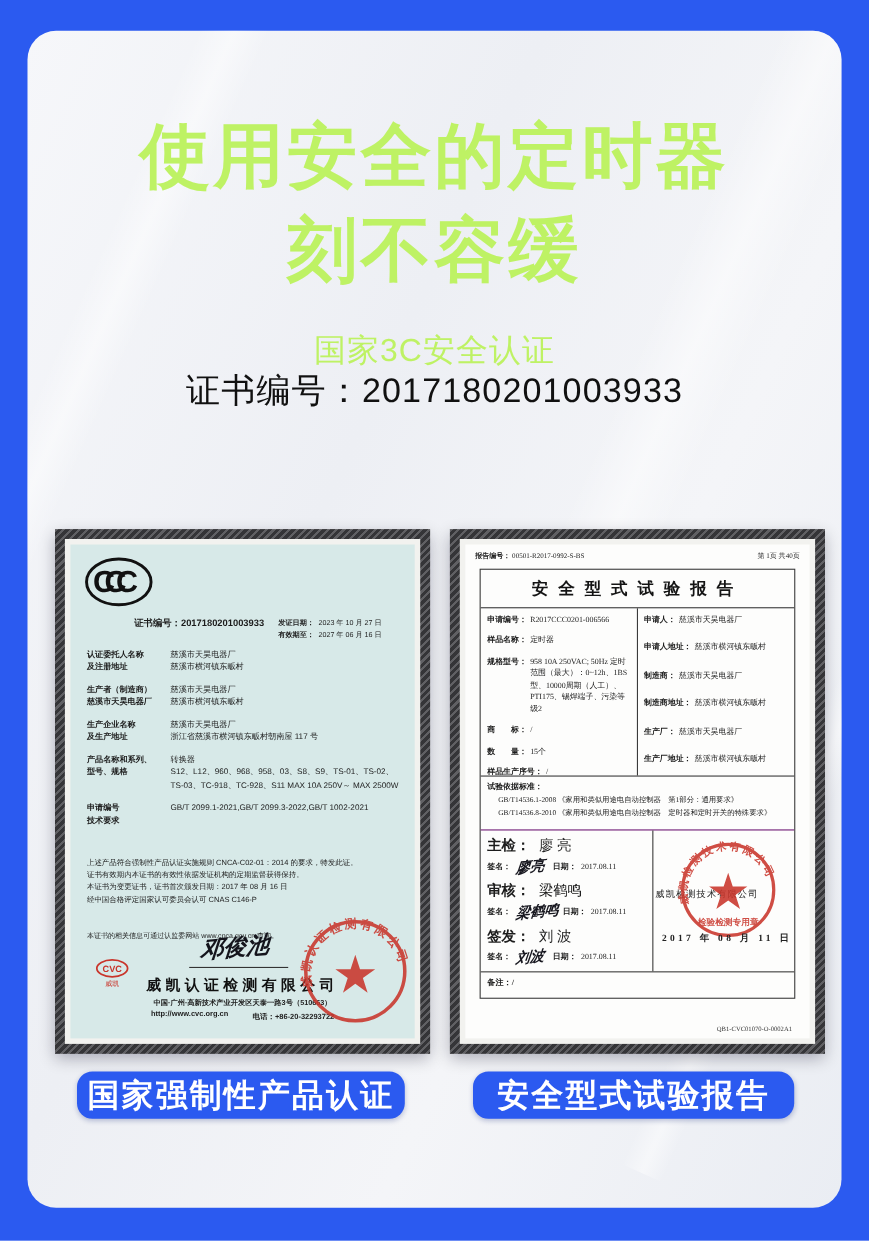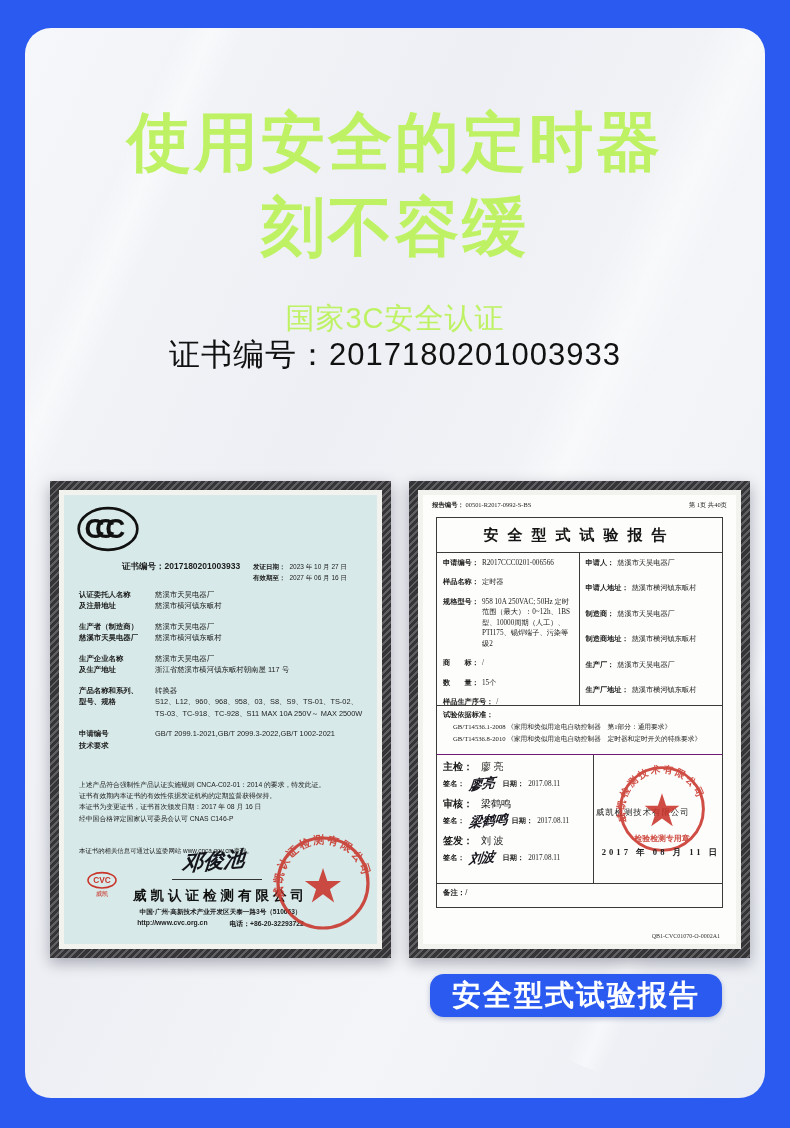--- a/index.html
+++ b/index.html
@@ -67,21 +67,21 @@
   .rc-standards{border-bottom:1px solid #701a75;padding:4px 6px;height:40px;font-size:7.2px;}
   .rc-standards .head{font-weight:bold;}
   .rc-standards .std{margin:3px 0 0 10px;font-size:6.7px;}
   .rc-conclusion{border-bottom:1px solid #3b3b3b;padding:4px 6px;height:26px;font-size:7.2px;}
   .rc-conclusion .head{font-weight:bold;}
   .rc-conclusion .val{margin:4px 0 0 12px;}
   .rc-signoff{display:flex;border-bottom:1px solid #3b3b3b;height:128px;}
   .rc-sign-left{width:55%;border-right:1px solid #3b3b3b;box-sizing:border-box;padding:5px 4px 0 6px;}
   .rc-sign-right{width:45%;position:relative;}
   .rc-sig-group{margin-bottom:4px;}
-  .rc-sig-role{font-size:10px;font-weight:bold;}
+  .rc-sig-role{font-size:13px;font-weight:bold;}
   .rc-sig-role .rc-sig-name{font-weight:normal;margin-left:8px;}
   .rc-sig-line{font-size:7.2px;display:flex;align-items:center;gap:4px;margin-top:1px;}
   .sig-script{font-family:"DejaVu Serif",serif;font-style:italic;font-weight:bold;font-size:13px;color:#17171f;
               transform:rotate(-6deg) skewX(-12deg);display:inline-block;min-width:30px;}
   .rc-stamp{left:22px;top:8px;width:92px;height:92px;}
   .rc-stamp-company{position:absolute;top:52px;left:2px;width:100%;font-size:8.4px;letter-spacing:1px;color:#222;}
   .rc-stamp-date{position:absolute;top:92px;left:8px;font-size:8.6px;font-weight:bold;letter-spacing:3px;color:#222;}
   .rc-remark{padding:4px 6px;height:15px;font-size:7.4px;font-weight:bold;}
   .rc-doccode{position:absolute;bottom:5px;right:16px;font-size:6px;color:#333;}
 
@@ -348,14 +348,15 @@
             <div class="rc-remark">备注：/</div>
           </div>
 
           <div class="rc-doccode">QB1-CVC01070-O-0002A1</div>
 
         </div>
       </div>
     </div>
   </div>
 
+  <div class="badge bl">国家强制性产品认证</div>
   <div class="badge br">安全型式试验报告</div>
 </div>
 
 </body></html>

